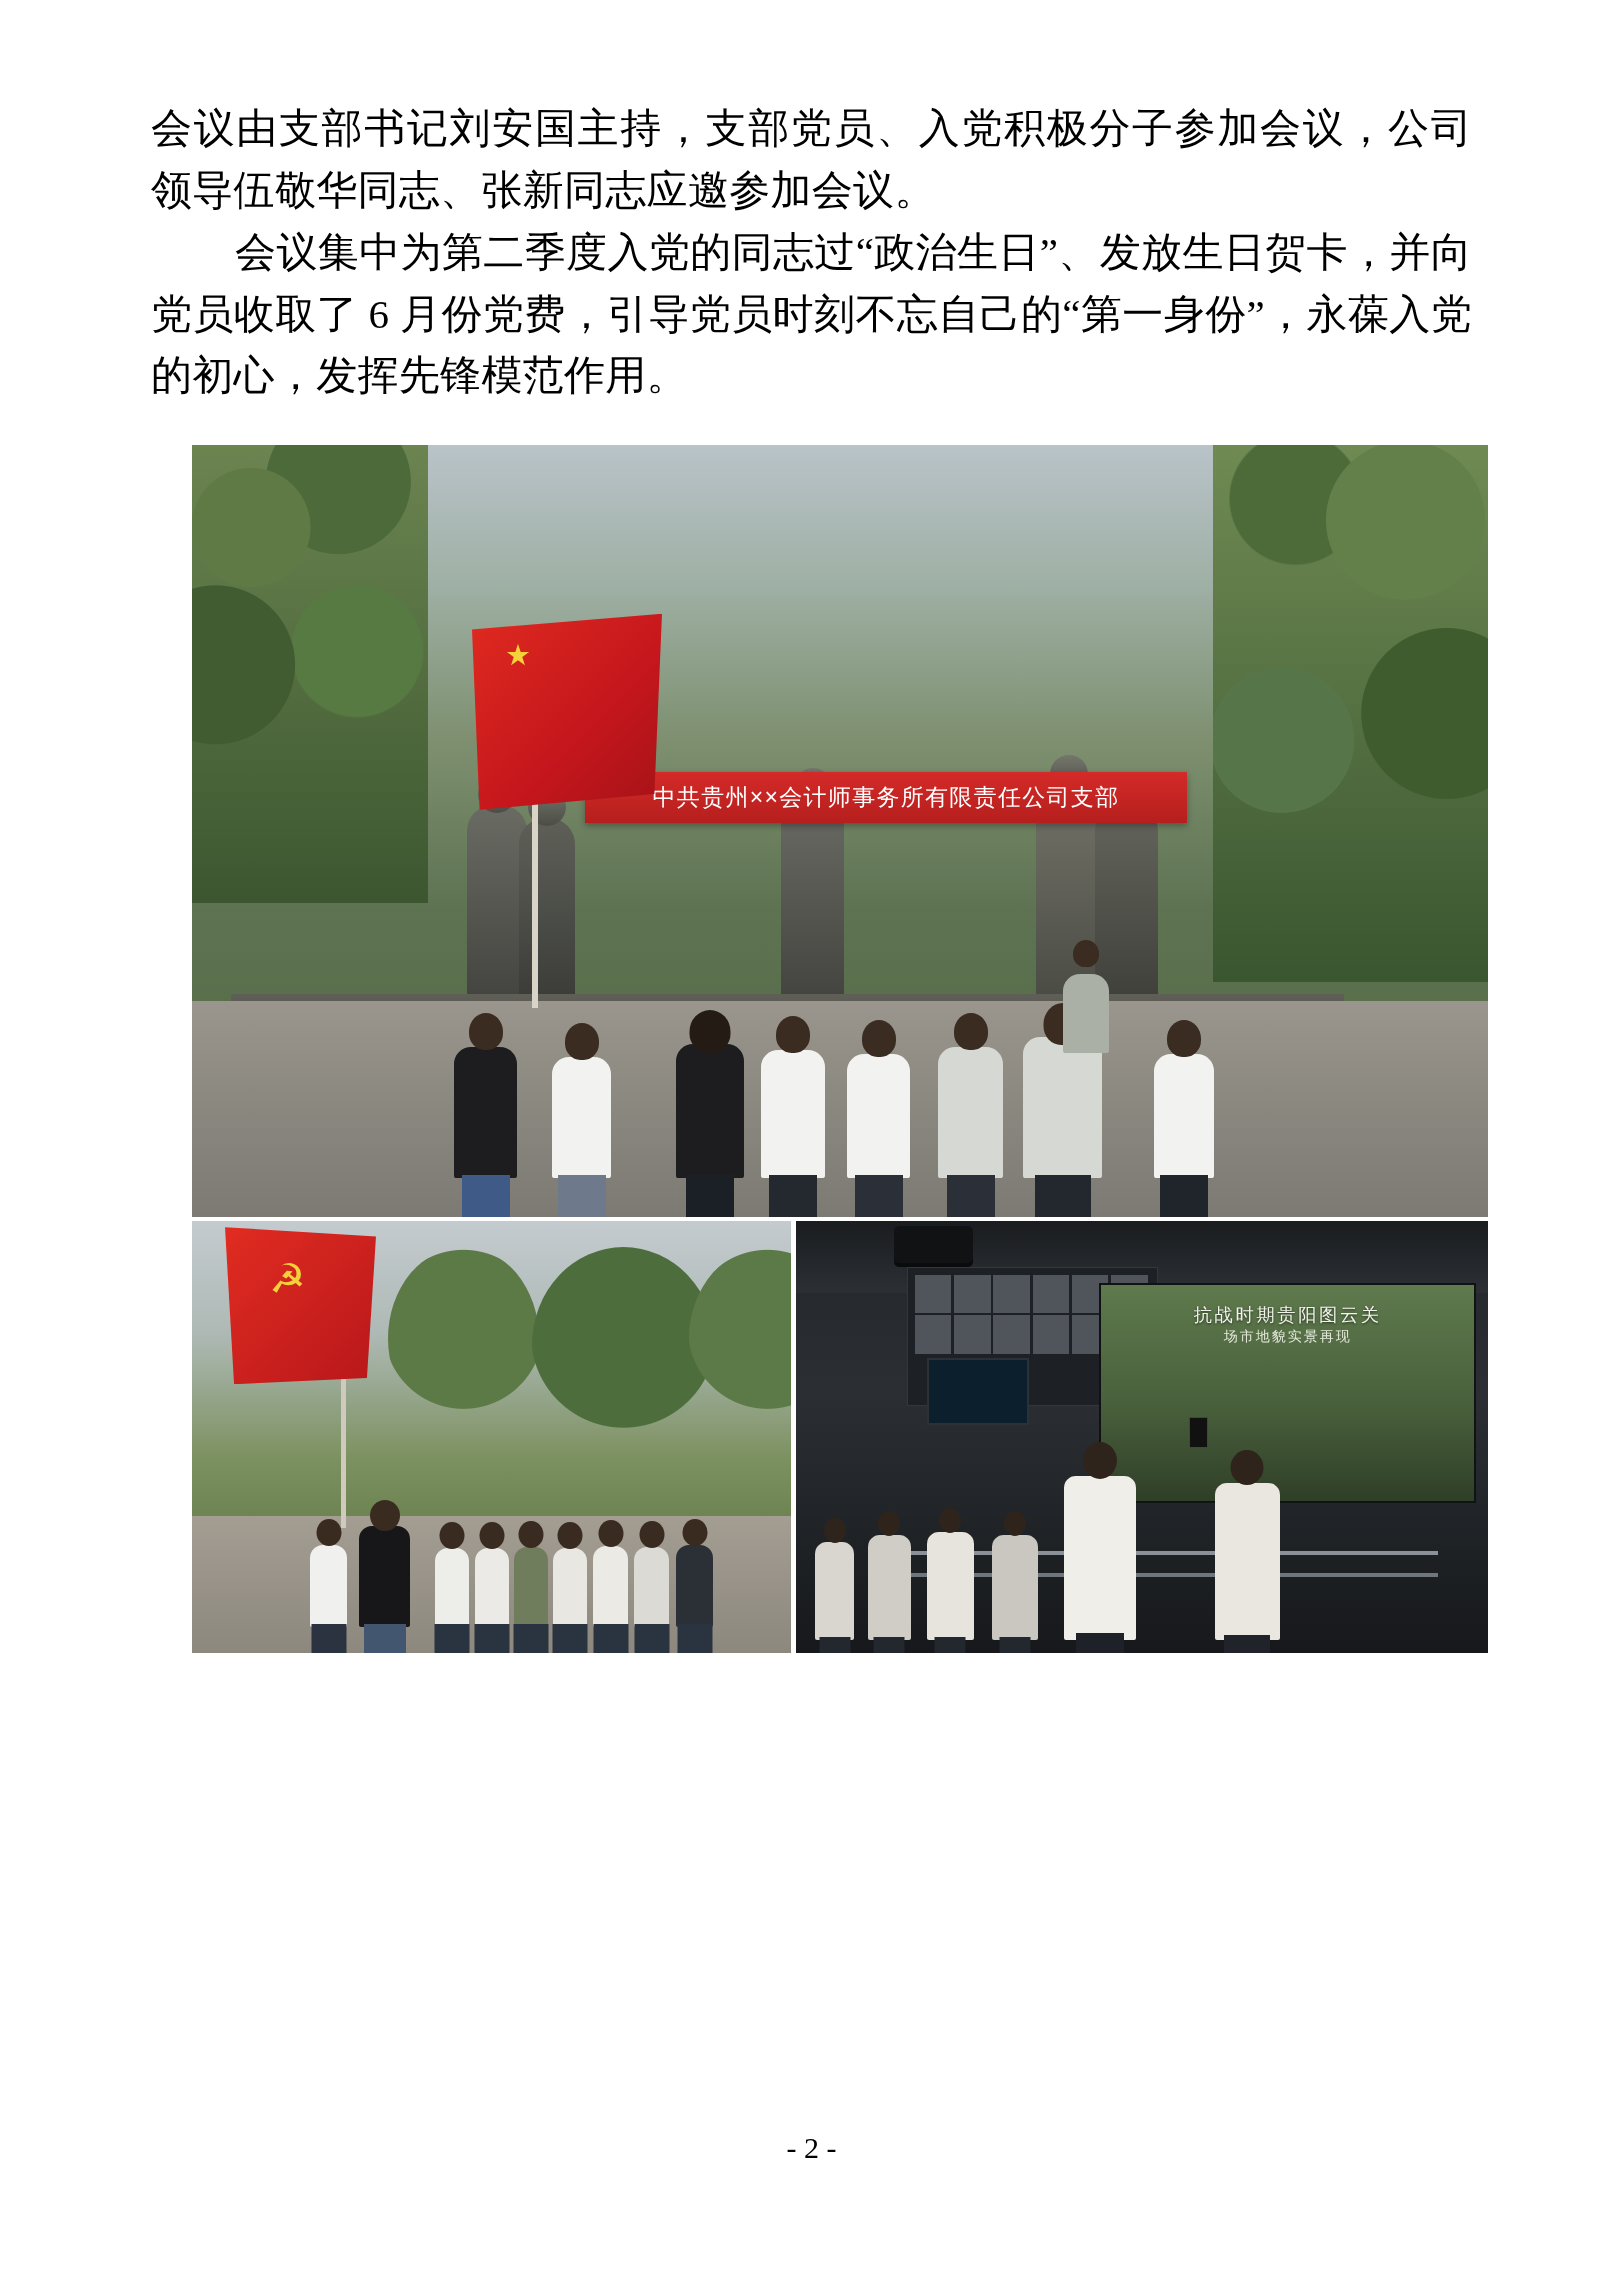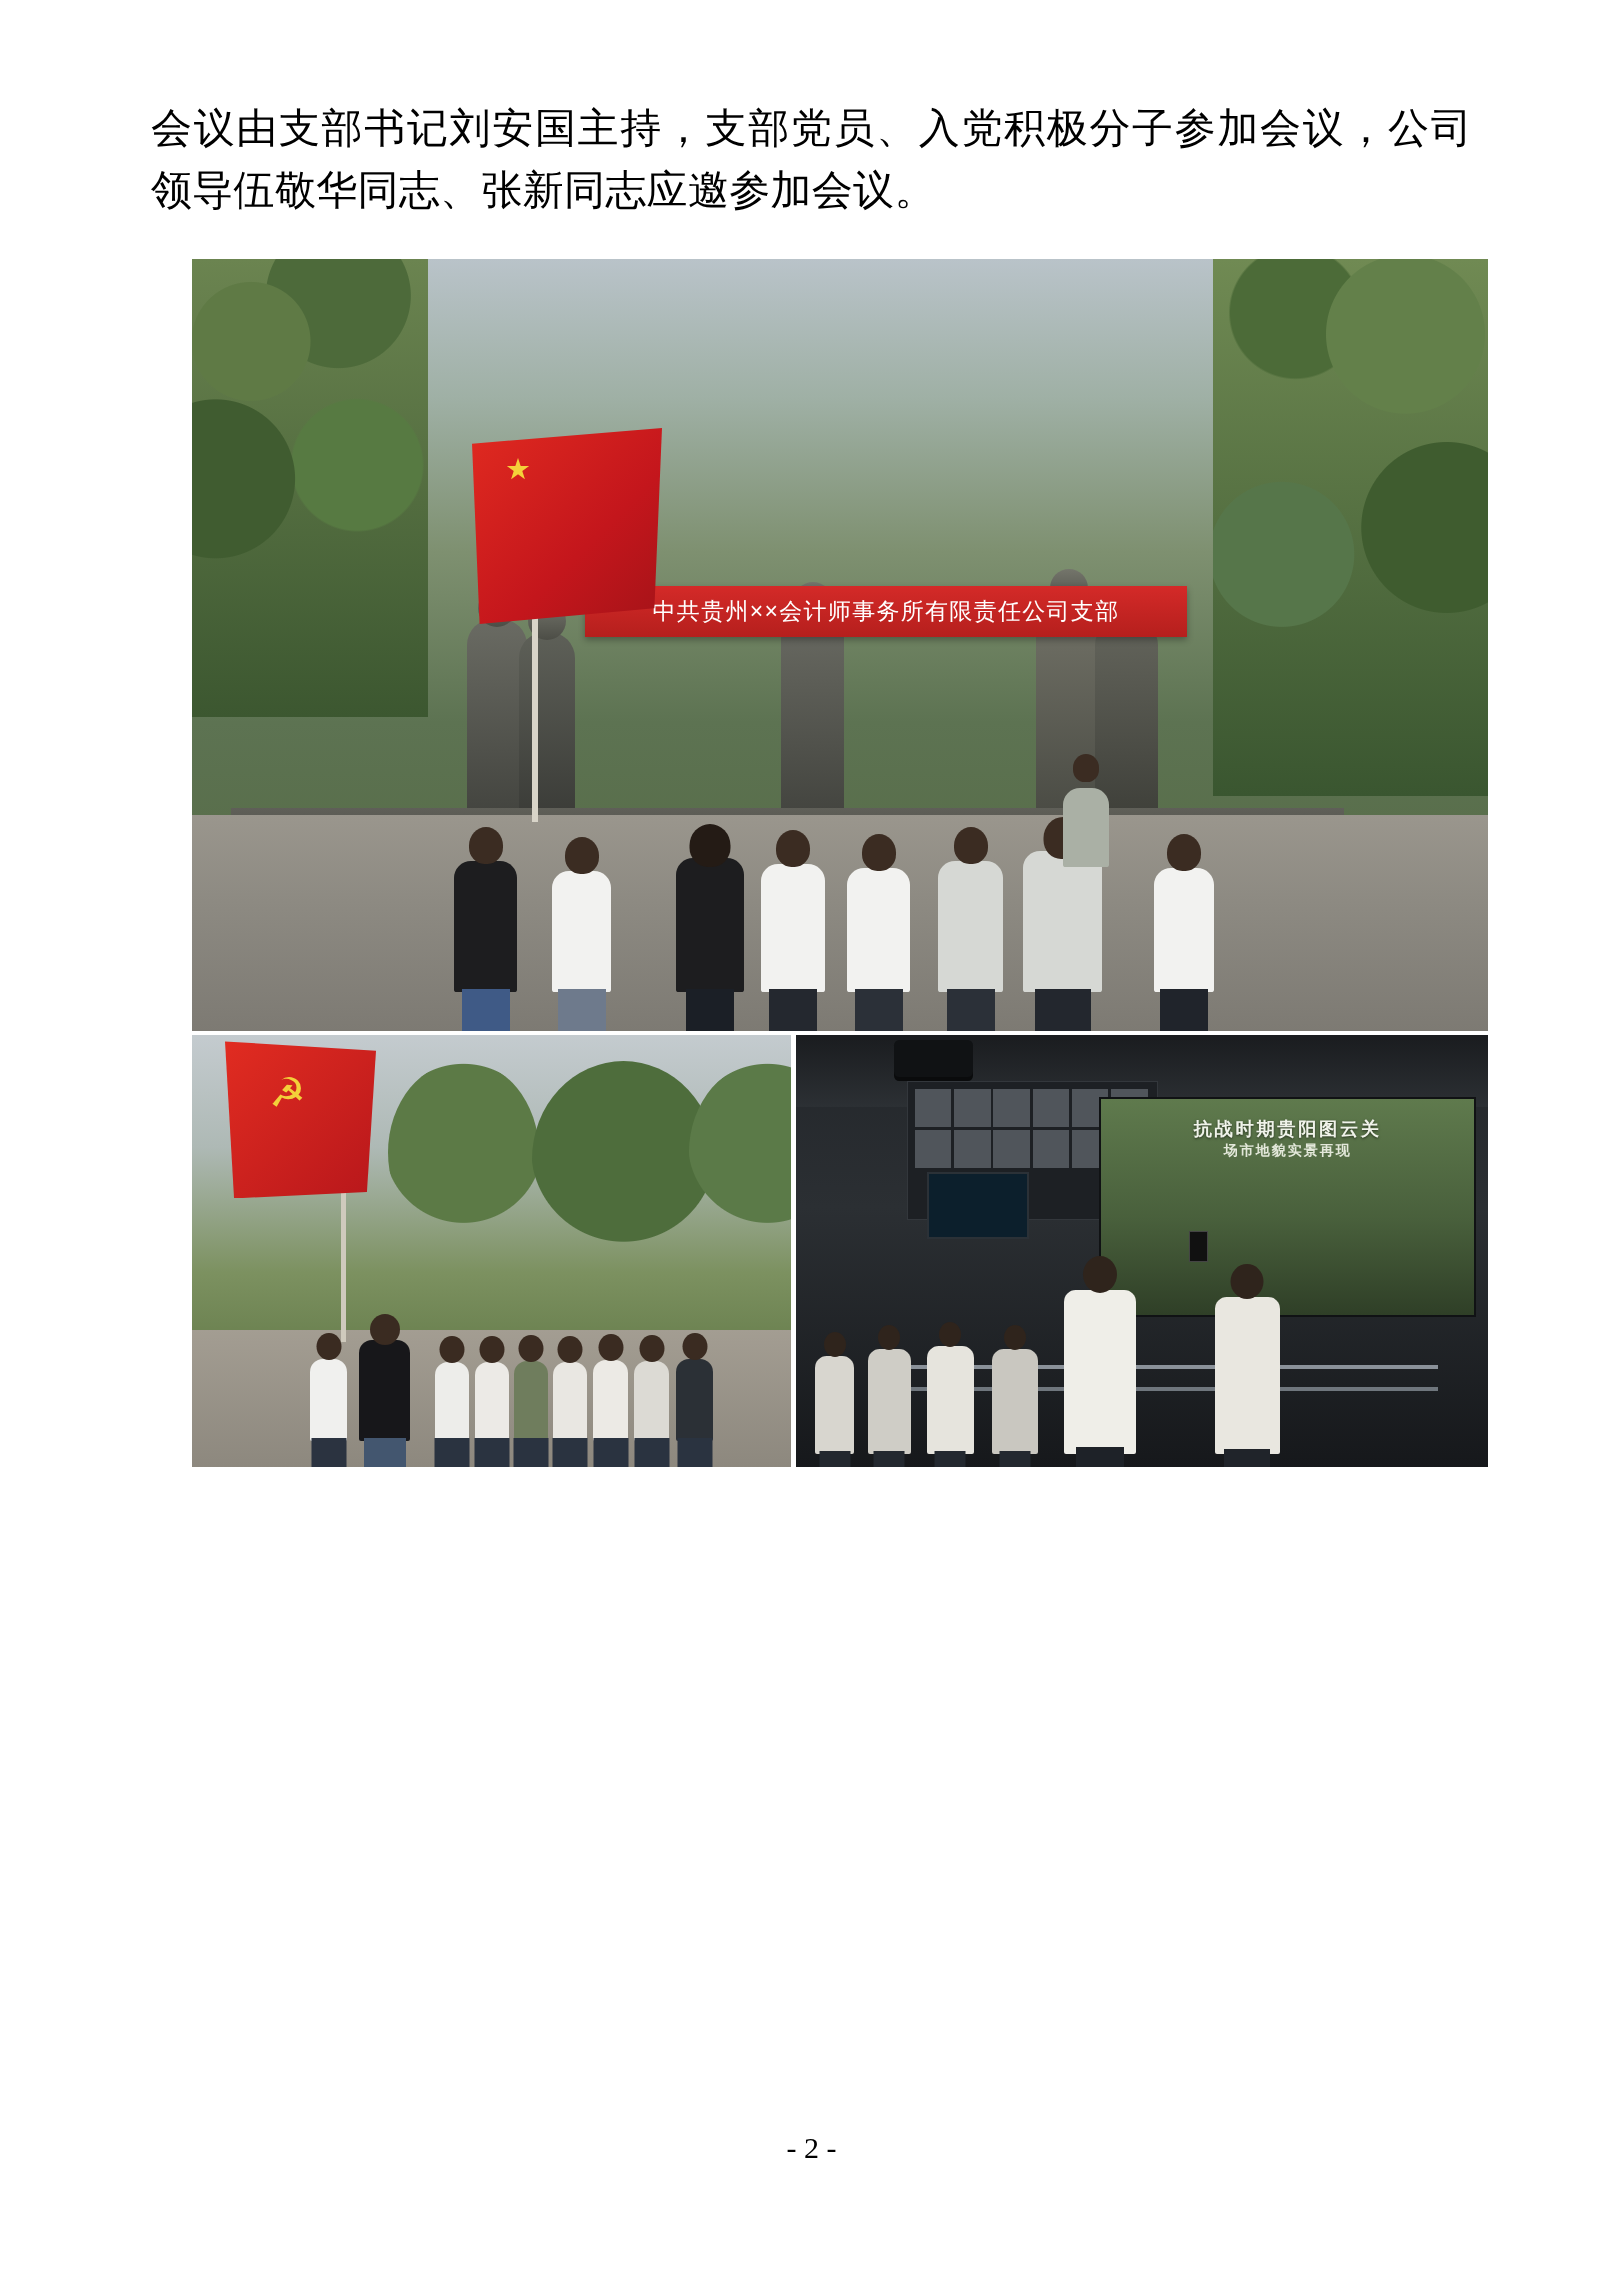--- a/index.html
+++ b/index.html
@@ -60,21 +60,20 @@
     overflow: hidden;
     background: #6a7a58;
     margin-right: 5.2px;
   }
   .fig-br {
     width: 746px;
     height: 432px;
     position: relative;
     overflow: hidden;
     background: #a3a3a3;
-    font-weight: bold;
   }
   .page-number {
     position: absolute;
     left: 0;
     right: 0;
     top: 2131px;
     text-align: center;
     font-size: 30px;
     font-family: "Liberation Serif", serif;
   }
@@ -294,20 +293,21 @@
   .phone{
     position:absolute; width:17px; height:29px; background:#111; border:1.3px solid #444;
   }
 </style>
 </head>
 <body>
 
 <div class="page">
 
   <p class="para">会议由支部书记刘安国主持，支部党员、入党积极分子参加会议，公司领导伍敬华同志、张新同志应邀参加会议。</p>
+  <p class="para indent">会议集中为第二季度入党的同志过“政治生日”、发放生日贺卡，并向党员收取了 6 月份党费，引导党员时刻不忘自己的“第一身份”，永葆入党的初心，发挥先锋模范作用。</p>
 
   <div class="figure-block">
 
     <div class="fig-top">
       <div class="sky"></div>
       <div class="trees-left"></div>
       <div class="trees-right"></div>
 
 
       <div class="statue s1">

